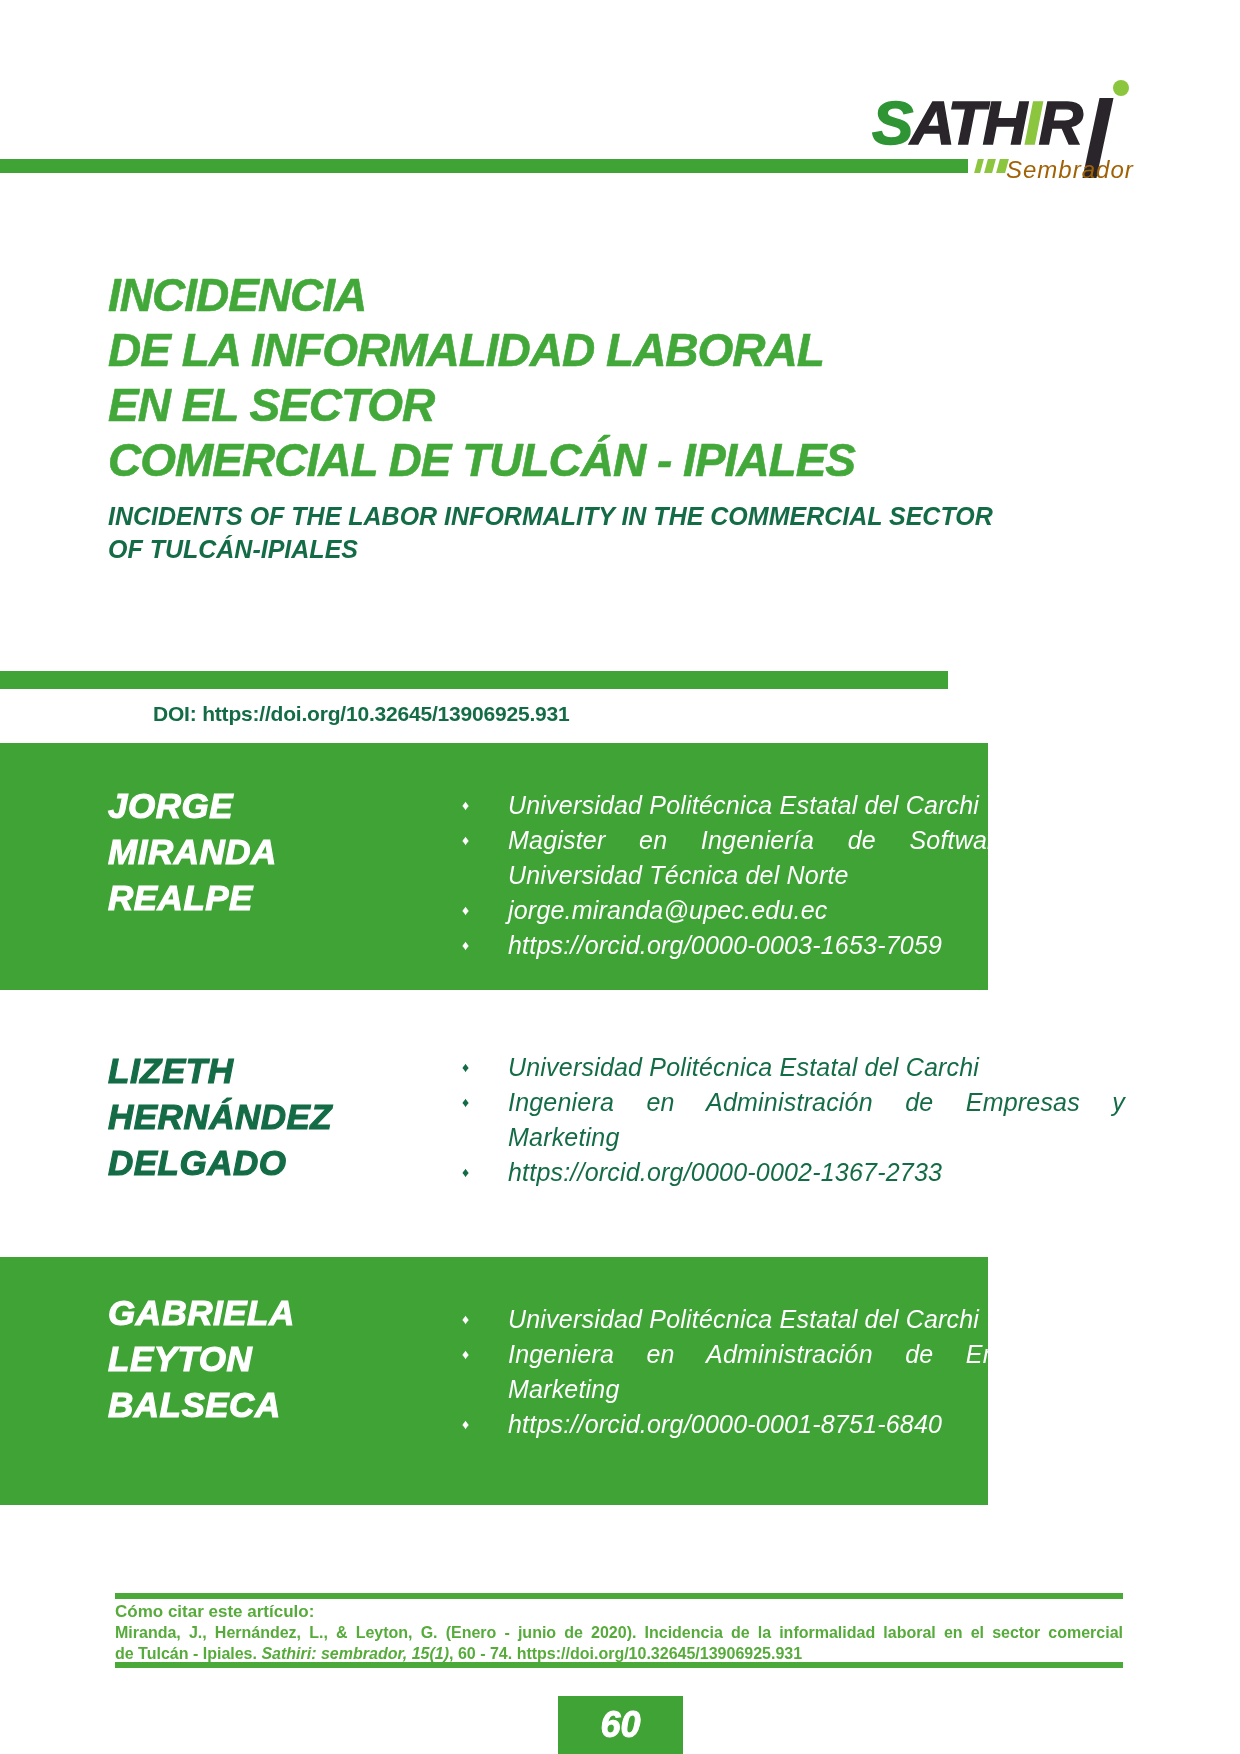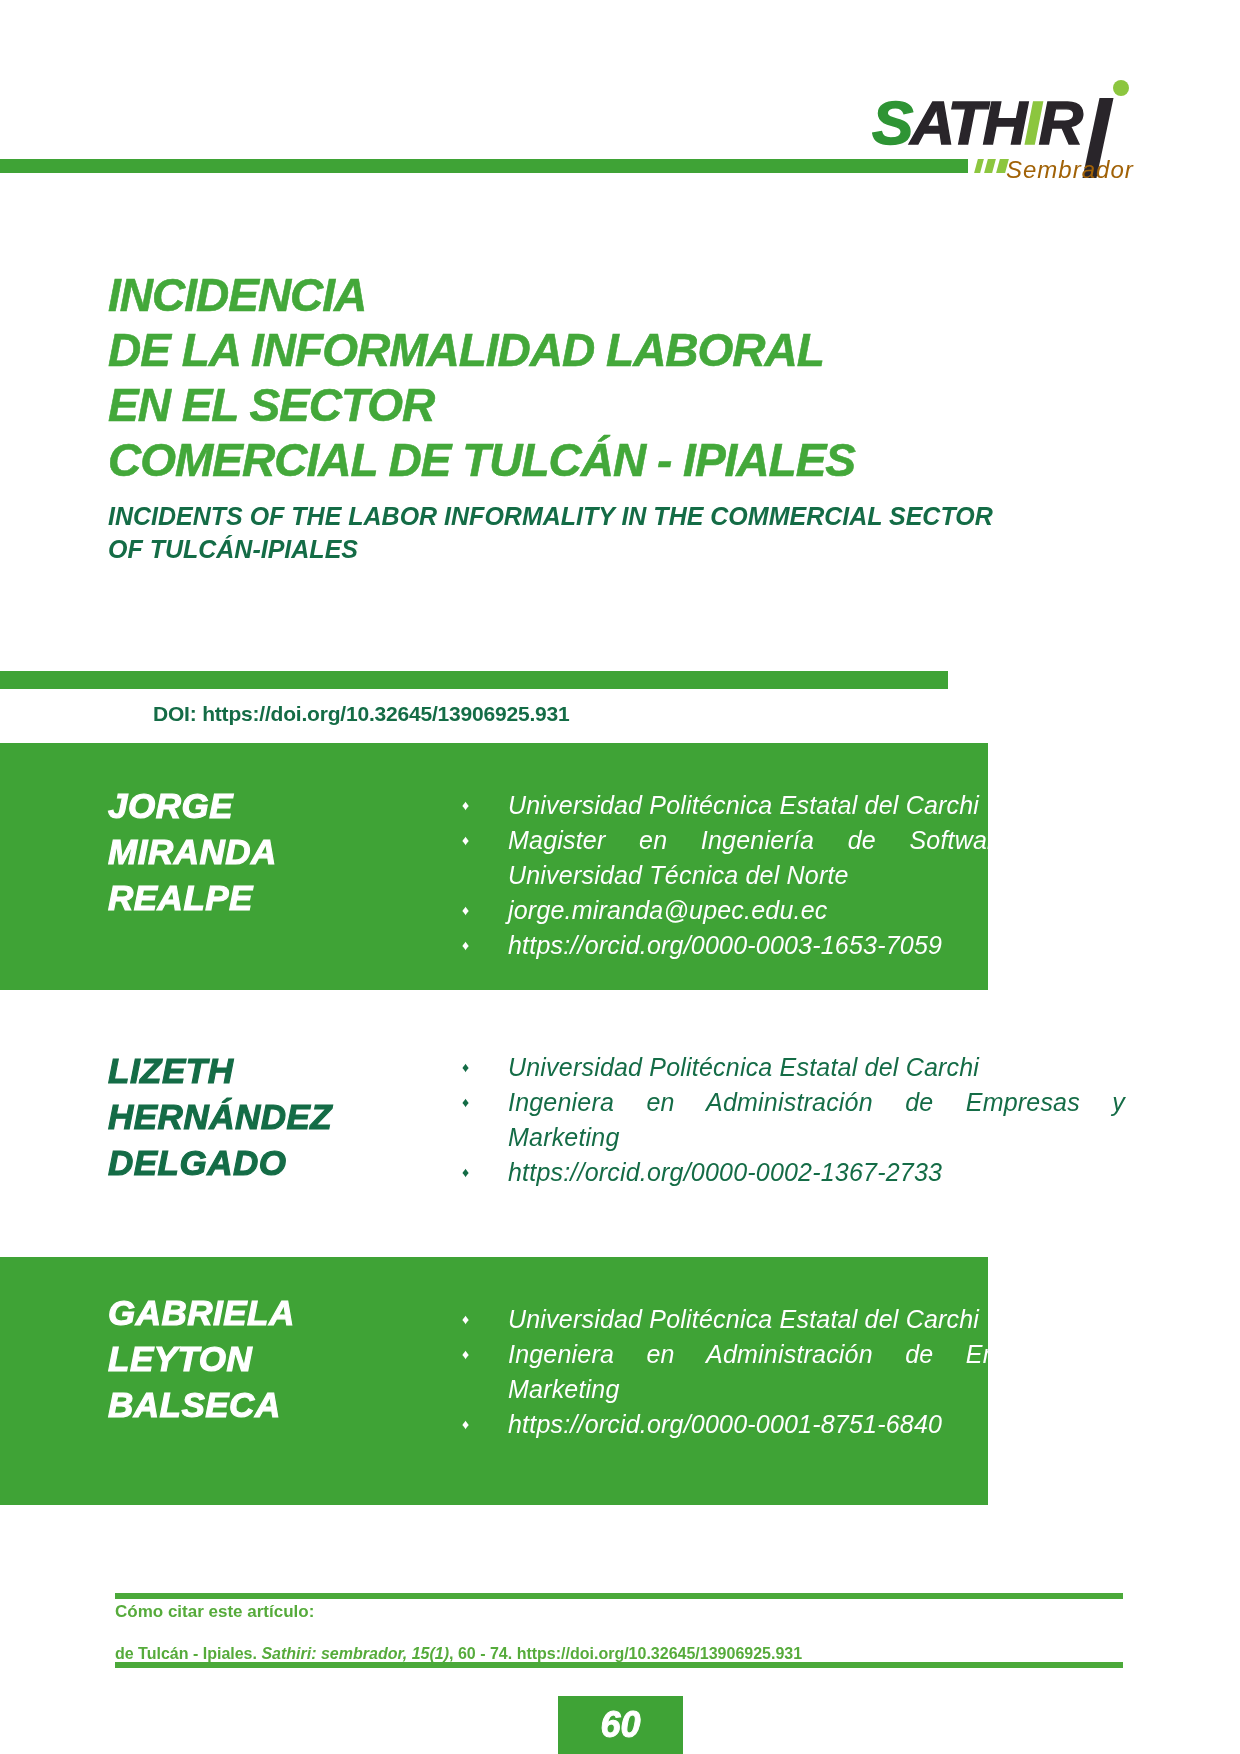--- a/index.html
+++ b/index.html
@@ -178,20 +178,21 @@
         <span class="bullet">♦</span>
         <div class="item-lines">
             <div class="line">https://orcid.org/0000-0001-8751-6840</div>
           </div>
       </div>
     </div>
   </section>
 
   <div class="cite-rule top"></div>
   <div class="cite cite-heading">Cómo citar este artículo:</div>
+  <div class="cite cite-line1">Miranda, J., Hernández, L., &amp; Leyton, G. (Enero - junio de 2020). Incidencia de la informalidad laboral en el sector comercial</div>
   <div class="cite cite-line2"><span>de Tulcán - Ipiales. </span><span style="font-style:italic;">Sathiri: sembrador, 15(1)</span><span>, 60 - 74. https://doi.org/10.32645/13906925.931</span></div>
   <div class="cite-rule bottom"></div>
 
   <div class="page-box">
     <span class="page-num">60</span>
   </div>
 
 </div>
 
 </body></html>

